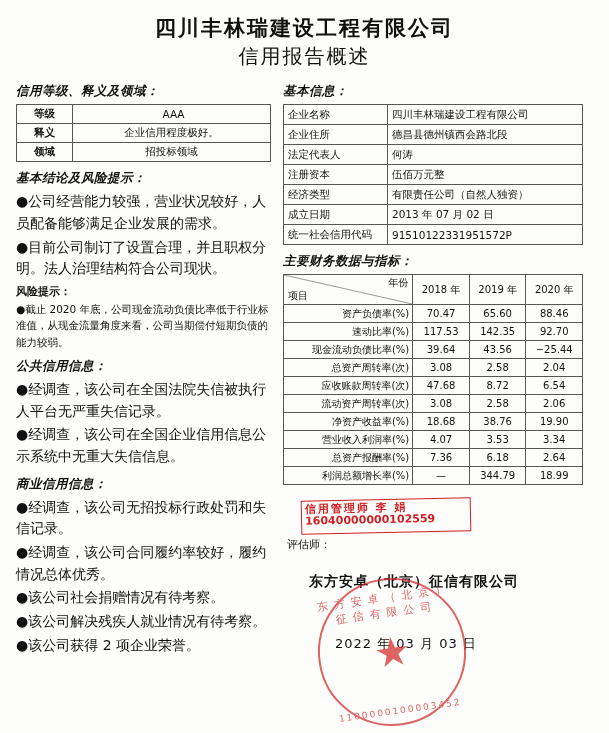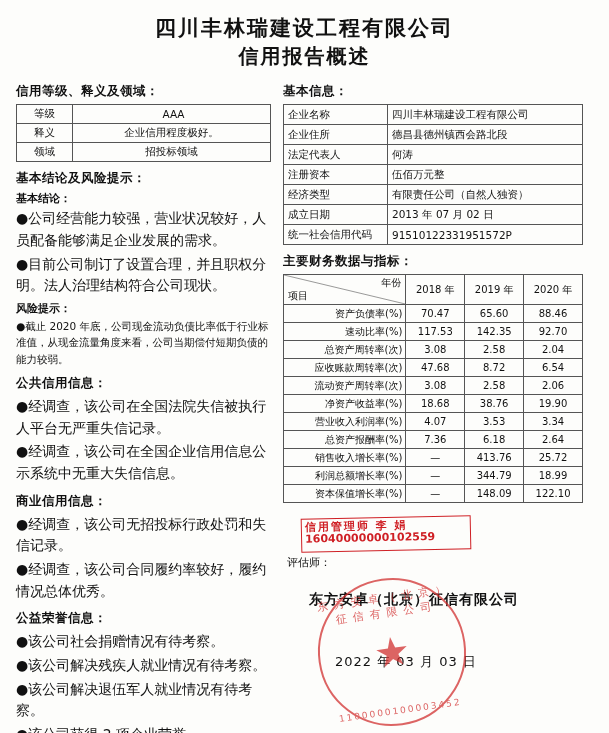--- a/index.html
+++ b/index.html
@@ -9,38 +9,39 @@
     background:#fdfdfb;
     font-family:"DejaVu Sans", sans-serif;
     color:#111;
     position:relative;
     overflow:hidden;
   }
   .page { position:relative; width:609px; height:733px; padding:14px 16px 0 16px; }
 
   .title-block { text-align:center; }
   .title1 { font-size:21px; font-weight:bold; letter-spacing:2px; line-height:1.35; }
-  .title2 { font-size:20px; font-weight:bold; letter-spacing:2px; line-height:1.45; }
+  .title2 { font-size:20px; font-weight:normal; letter-spacing:2px; line-height:1.45; }
 
   .columns { display:flex; gap:12px; margin-top:10px; }
   .col-left { width:255px; }
   .col-right { width:300px; }
 
   .section-head {
     font-size:12.5px; font-weight:bold; margin:8px 0 4px 0;
     letter-spacing:0.5px;
+    font-style:italic;
   }
   .section-head.first { margin-top:2px; }
 
   table { border-collapse:collapse; width:100%; }
   td, th { border:1px solid #555; font-size:10.5px; padding:2px 4px; }
 
   
   .grade-tbl td { height:19px;text-align:center; }
-  .grade-tbl .lbl { width:56px; text-align:center; }
+  .grade-tbl .lbl { width:56px; text-align:center;font-weight:bold; }
   .grade-tbl .val-center { text-align:center;padding-left:8px; }
 
   
   .para { font-size:10.5px; line-height:1.55; margin:2px 0 0 0; }
   .bullet { font-size:14px; line-height:1.55; margin:2px 0 0 0; }
   .sub-head { font-size:11px; font-weight:bold; margin:4px 0 0 0; }
 
   
   .info-tbl td { height:20px; }
   .info-tbl .k { width:104px;font-family:Liberation Serif, serif; }
@@ -123,38 +124,35 @@
           <td>企业信用程度极好。</td>
         </tr>
         <tr>
           <td class="lbl">领域</td>
           <td>招投标领域</td>
         </tr>
       </tbody>
         </table>
 
       <div class="section-head">基本结论及风险提示：</div>
-      <div class="sub-head">基本结论：</div>
       <div class="bullet">●公司经营能力较强，营业状况较好，人员配备能够满足企业发展的需求。</div>
       <div class="bullet">●目前公司制订了设置合理，并且职权分明。法人治理结构符合公司现状。</div>
       <div class="sub-head">风险提示：</div>
       <div class="para">●截止 2020 年底，公司现金流动负债比率低于行业标准值，从现金流量角度来看，公司当期偿付短期负债的能力较弱。</div>
 
       <div class="section-head">公共信用信息：</div>
       <div class="bullet">●经调查，该公司在全国法院失信被执行人平台无严重失信记录。</div>
       <div class="bullet">●经调查，该公司在全国企业信用信息公示系统中无重大失信信息。</div>
 
       <div class="section-head">商业信用信息：</div>
       <div class="bullet">●经调查，该公司无招投标行政处罚和失信记录。</div>
       <div class="bullet">●经调查，该公司合同履约率较好，履约情况总体优秀。</div>
 
-      <div class="section-head">公益荣誉信息：</div>
       <div class="bullet">●该公司社会捐赠情况有待考察。</div>
       <div class="bullet">●该公司解决残疾人就业情况有待考察。</div>
-      <div class="bullet">●该公司解决退伍军人就业情况有待考察。</div>
       <div class="bullet">●该公司获得 2 项企业荣誉。</div>
     </div>
 
     <div class="col-right">
 
       <div class="section-head first">基本信息：</div>
       <table class="info-tbl">
         <tbody>
             <tr>
           <td class="k">企业名称</td>
@@ -208,20 +206,26 @@
           <td>65.60</td>
           <td>88.46</td>
         </tr>
         <tr>
           <td class="item">速动比率(%)</td>
           <td>117.53</td>
           <td>142.35</td>
           <td>92.70</td>
         </tr>
         <tr>
+          <td class="item">现金流动负债比率(%)</td>
+          <td>39.64</td>
+          <td>43.56</td>
+          <td>−25.44</td>
+        </tr>
+        <tr>
           <td class="item">总资产周转率(次)</td>
           <td>3.08</td>
           <td>2.58</td>
           <td>2.04</td>
         </tr>
         <tr>
           <td class="item">应收账款周转率(次)</td>
           <td>47.68</td>
           <td>8.72</td>
           <td>6.54</td>
@@ -244,36 +248,24 @@
           <td>3.53</td>
           <td>3.34</td>
         </tr>
         <tr>
           <td class="item">总资产报酬率(%)</td>
           <td>7.36</td>
           <td>6.18</td>
           <td>2.64</td>
         </tr>
         <tr>
-          <td class="item">销售收入增长率(%)</td>
-          <td>—</td>
-          <td>413.76</td>
-          <td>25.72</td>
-        </tr>
-        <tr>
           <td class="item">利润总额增长率(%)</td>
           <td>—</td>
           <td>344.79</td>
           <td>18.99</td>
-        </tr>
-        <tr>
-          <td class="item">资本保值增长率(%)</td>
-          <td>—</td>
-          <td>148.09</td>
-          <td>122.10</td>
         </tr>
       </tbody>
         </table>
 
       <div class="sign-area">
         <div class="red-box">
           <div class="l1">信用管理师 李 娟</div>
           <div class="l2">16040000000102559</div>
         </div>
         <div class="eval-label">评估师：</div>

